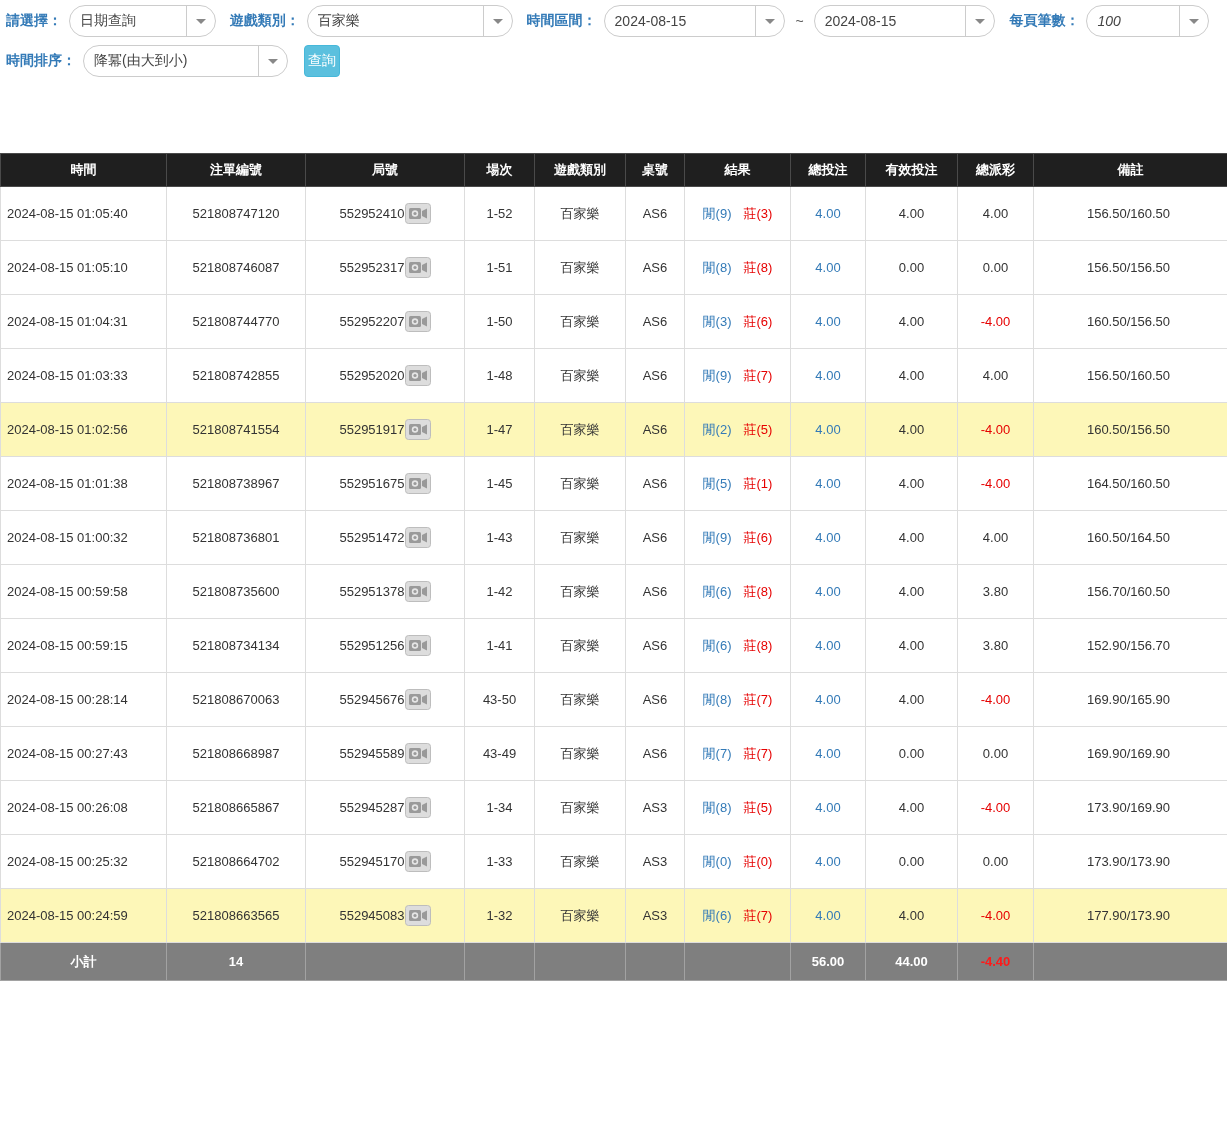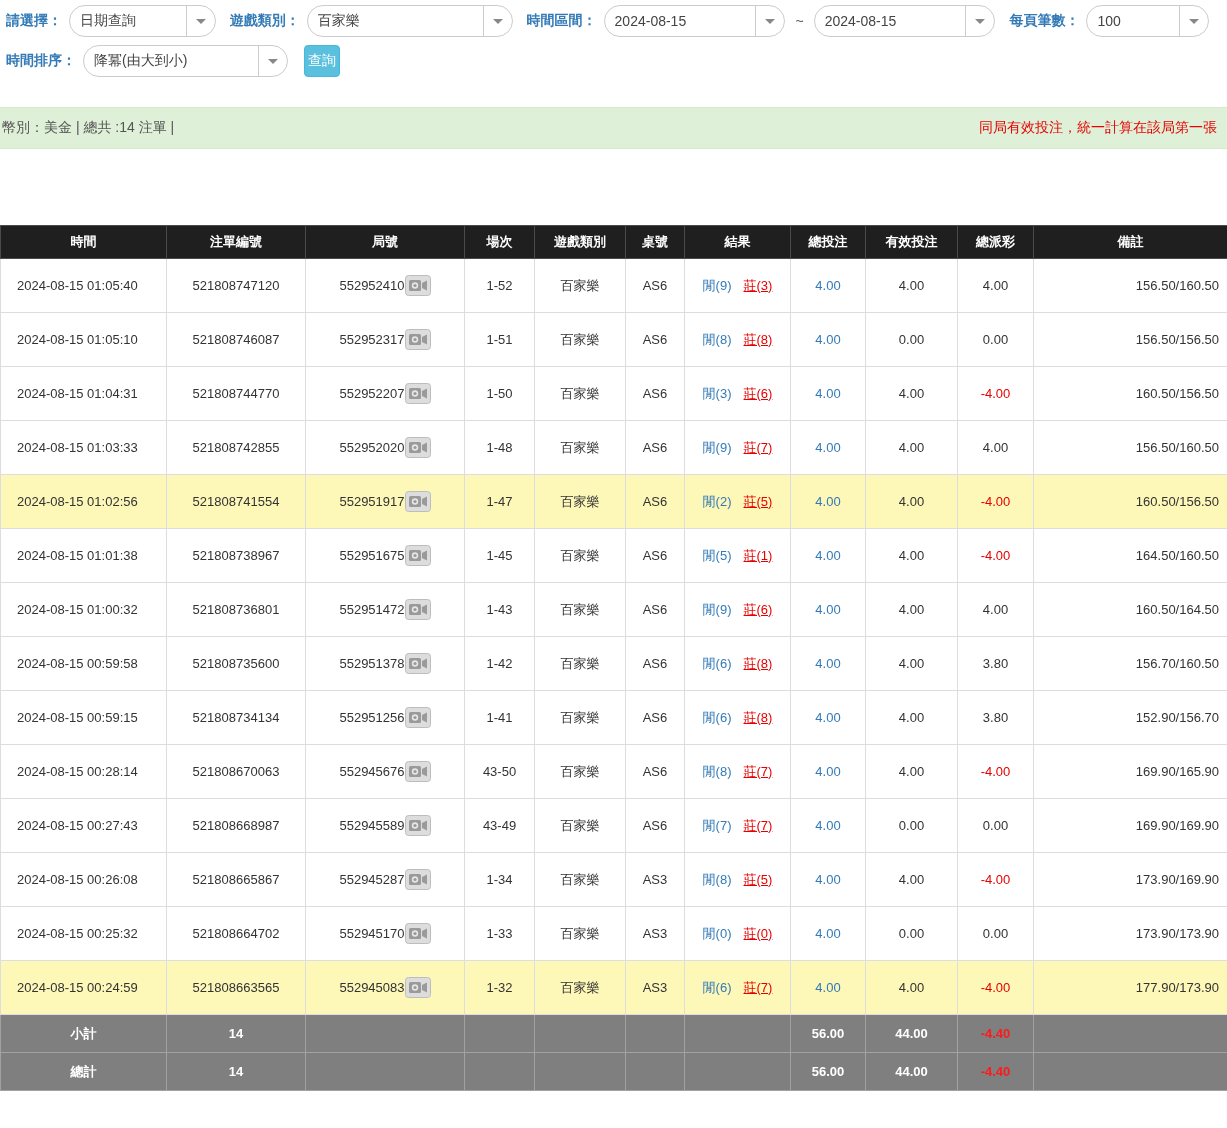--- a/index.html
+++ b/index.html
@@ -51,21 +51,21 @@
   }
   .caret {
     width: 0; height: 0;
     border-left: 5px solid transparent;
     border-right: 5px solid transparent;
     border-top: 5px solid #888;
   }
   .w-qtype { width: 158px; }
   .w-game  { width: 222px; }
   .w-date  { width: 196px; }
-  .w-size  { width: 132px; }
+  .w-size  { width: 132px; font-style: italic; }
   .w-sort  { width: 205px; }
   .tilde { margin: 0 10px 0 0; color: #555; font-size: 14px; }
   .query-btn {
     background: var(--button-teal, #5bc0de);
     border: 1px solid #46b8da;
     color: #fff;
     font-size: 14px;
     height: 32px;
     padding: 0 3px;
     border-radius: 4px;
@@ -109,27 +109,27 @@
   }
   tbody td {
     border: 1px solid #ddd;
     height: 54px;
     text-align: center;
     color: #333;
     background: #fff;
     padding: 0 4px;
   }
   tbody tr.hl td { background: var(--highlight-yellow, #fdf7b8); }
-  tbody td.c-time { text-align: left; padding-left: 16px; }
-  tbody td.c-remark { text-align: right; padding-right: 8px; }
+  tbody td.c-time { text-align: left; padding-left: 6px; }
+  tbody td.c-remark { padding-right: 8px; }
   .round-wrap { display: inline-flex; align-items: center; }
   .film-icon { display: inline-flex; cursor: pointer; }
   a.bet-link { color: var(--accent-blue, #337ab7); text-decoration: none; cursor: pointer; }
   .player { color: var(--accent-blue, #337ab7); }
-  .banker { color: var(--accent-red, #e60000); margin-left: 12px; text-decoration: underline; }
+  .banker { color: var(--accent-red, #e60000); margin-left: 12px; }
   .neg { color: var(--accent-red, #e60000); }
   tfoot td {
     background: var(--footer-bg, #7f7f7f);
     color: #fff;
     border: 1px solid #a2a2a2;
     height: 38px;
     text-align: center;
     font-weight: bold;
     font-size: 13px;
   }
@@ -183,24 +183,20 @@
       <div class="picker w-sort">
         <span class="val">降冪(由大到小)</span>
         <span class="caret-seg">
             <i class="caret"></i>
           </span>
       </div>
       <button class="query-btn">查詢</button>
     </div>
   </div>
 
-  <div class="summary">
-    <span class="summary-left">幣別：美金 | 總共 :14 注單 |</span>
-    <span class="summary-right">同局有效投注，統一計算在該局第一張</span>
-  </div>
 
   <table>
     <colgroup>
       <col style="width:166px">
         <col style="width:139px">
         <col style="width:159px">
       <col style="width:70px">
         <col style="width:91px">
         <col style="width:59px">
       <col style="width:106px">
@@ -569,29 +565,16 @@
           <td></td>
           <td></td>
           <td></td>
           <td></td>
           <td></td>
           <td>56.00</td>
           <td>44.00</td>
           <td><span class="neg">-4.40</span></td>
           <td></td>
         </tr>
-        <tr>
-          <td>總計</td>
-          <td>14</td>
-          <td></td>
-          <td></td>
-          <td></td>
-          <td></td>
-          <td></td>
-          <td>56.00</td>
-          <td>44.00</td>
-          <td><span class="neg">-4.40</span></td>
-          <td></td>
-        </tr>
       </tfoot>
   </table>
 
 </div>
 
 </body></html>

